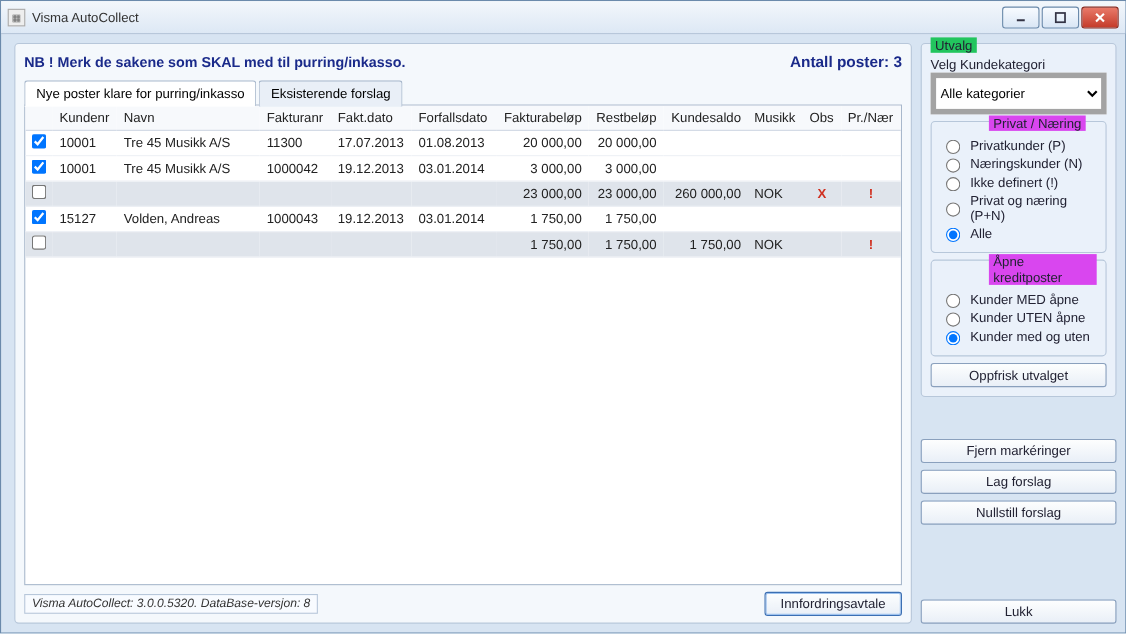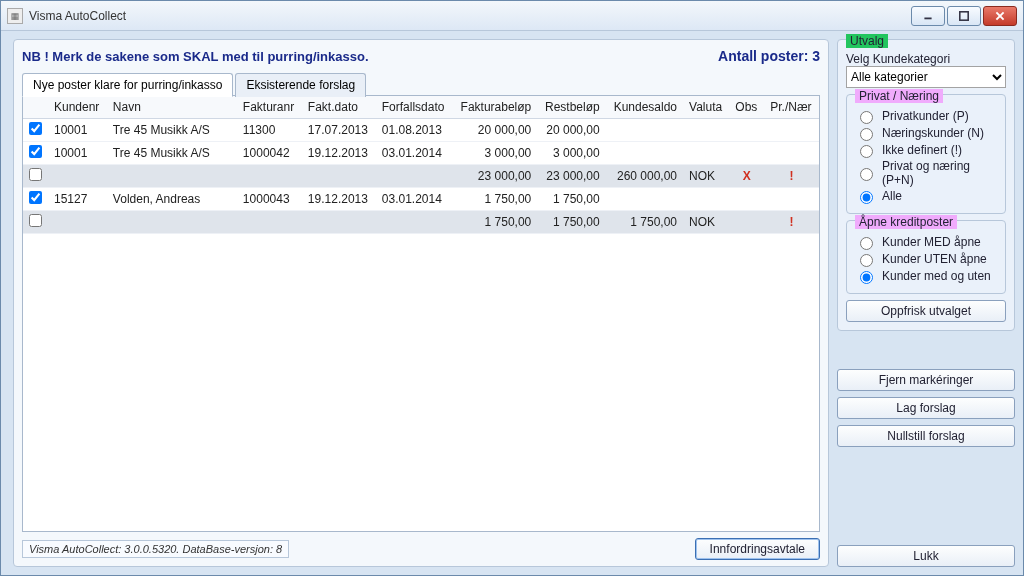--- a/index.html
+++ b/index.html
@@ -43,23 +43,23 @@
   .footer-bar .spacer { flex:1; }
   .btn { font-size:12px; padding:3px 14px; background:linear-gradient(#fdfefe,#e9eff7); border:1px solid #8aa0bd; border-radius:3px; color:#223; }
   .btn.primary { border:1px solid #3b6fb3; box-shadow:0 0 0 1px #9ec2ee inset; }
 
   
   .side-panel { width:178px; display:flex; flex-direction:column; gap:6px; font-size:12px; color:#223;}
   .group { border:1px solid #b7c7da; border-radius:4px; padding:6px 8px 8px 8px; background:#eaf1fa; }
   .group-title { position:relative; top:-12px; background:#22c55e; display:inline-block; padding:0 4px; font-size:12px; color:#223;}
   .group .inner { margin-top:-8px; }
   .sub-group { border:1px solid #b7c7da; border-radius:4px; padding:6px 8px 8px 8px; margin-top:6px; background:#eaf1fa;}
-  .sub-title { position:relative; top:-12px; background:#f0abfc; display:inline-block; padding:0 4px; font-size:12px;}
+  .sub-title { position:relative; top:-12px; background:#d946ef; display:inline-block; padding:0 4px; font-size:12px;margin-left:44px;}
   label.radio { display:flex; align-items:center; gap:6px; font-size:12px; margin:1px 0;}
-  select { width:100%; font-size:12px; height:22px; border:1px solid #a3a3a3; background:#fff;}
+  select { width:100%; font-size:12px; height:38px; border:5px solid #a3a3a3; background:#fff;}
   .side-panel .btn { width:100%; text-align:center; }
   .vspace { height:26px; }
 </style>
 </head>
 <body>
 
 <div class="window">
   <div class="titlebar">
     <div class="titlebar-icon">▦</div>
     <div class="titlebar-title">Visma AutoCollect</div>
@@ -102,21 +102,21 @@
             <tr>
               <th class="chk"></th>
               <th>Kundenr</th>
               <th style="width:130px;">Navn</th>
               <th>Fakturanr</th>
               <th>Fakt.dato</th>
               <th>Forfallsdato</th>
               <th class="num">Fakturabeløp</th>
               <th class="num">Restbeløp</th>
               <th class="num">Kundesaldo</th>
-              <th>Valuta</th>
+              <th>Musikk</th>
               <th>Obs</th>
               <th>Pr./Nær</th>
             </tr>
           </thead>
           <tbody id="tbody">
               <tr>
                 <td class="chk"><input type="checkbox" checked="" style=""></td>
                 <td>10001</td>
                 <td>Tre 45 Musikk A/S</td>
                 <td>11300</td>

